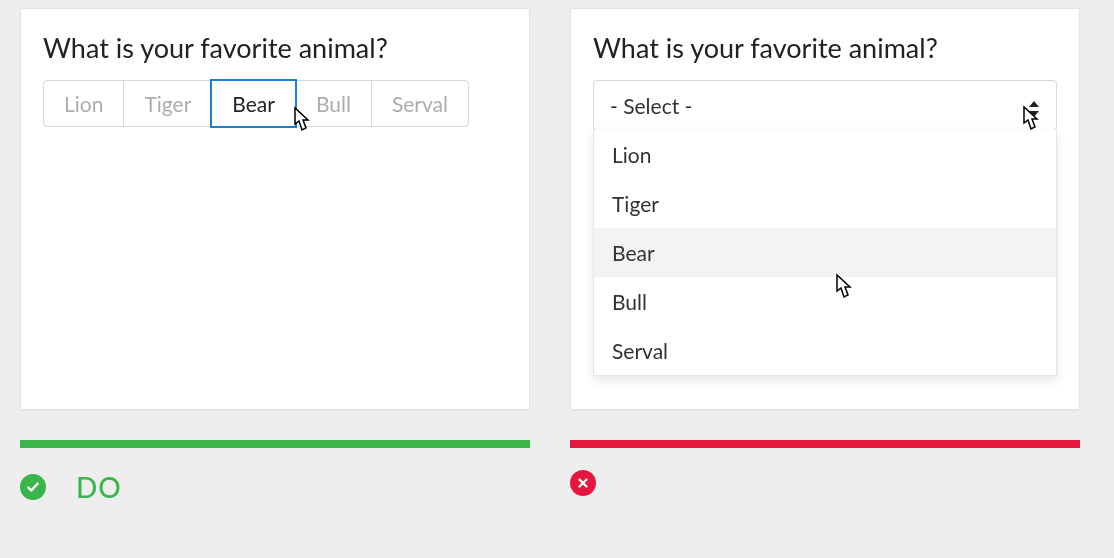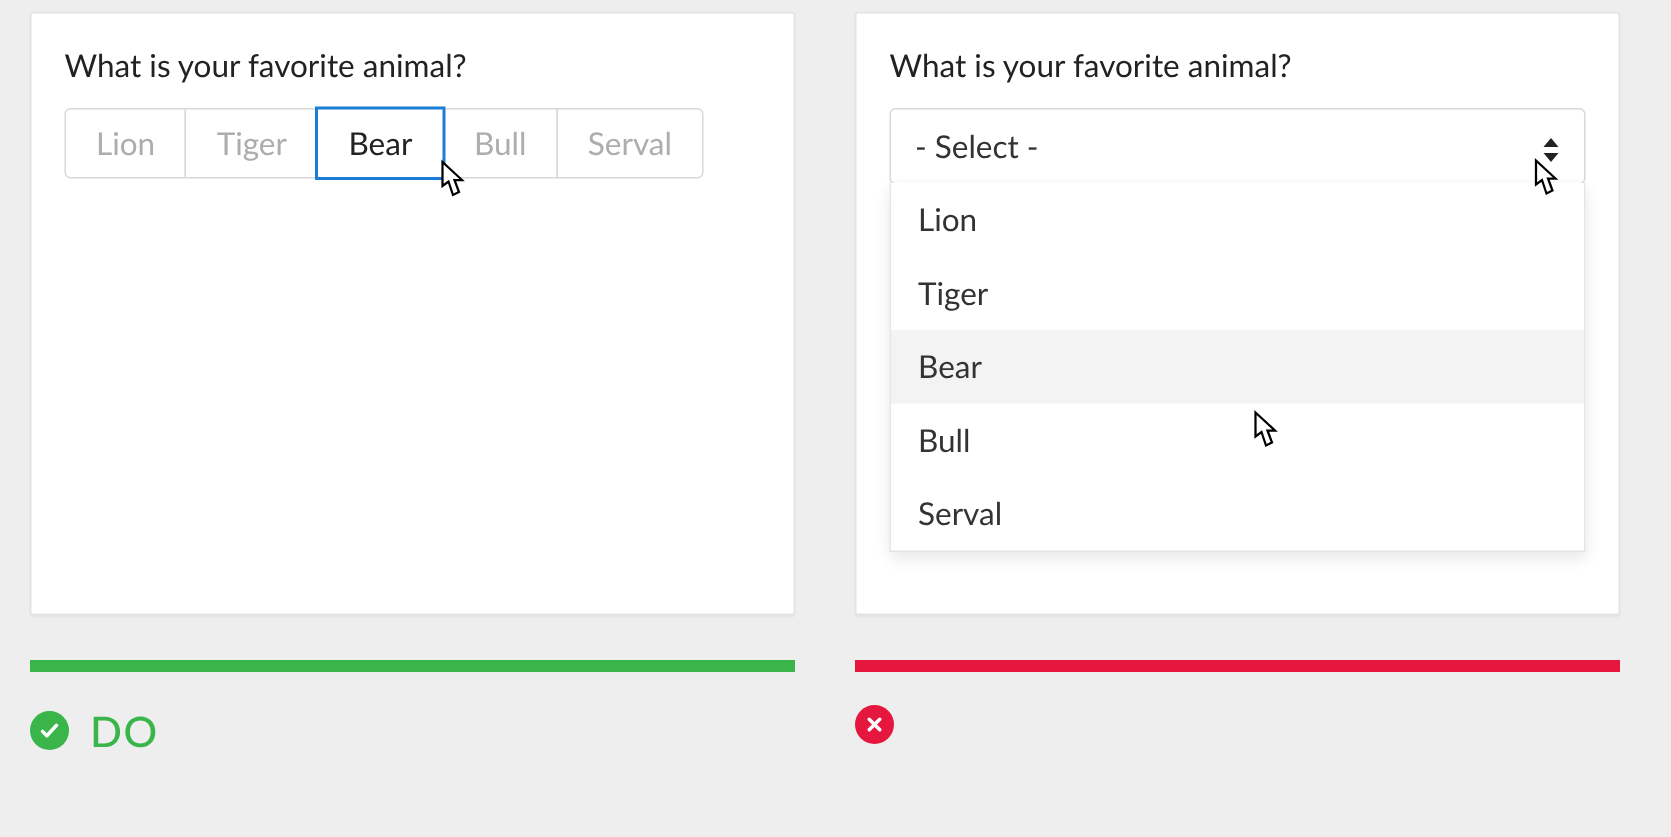--- a/index.html
+++ b/index.html
@@ -21,21 +21,21 @@
       background: #fff;
       border: 1px solid #e3e3e3;
       border-radius: 2px;
       box-shadow: 0 1px 2px rgba(0,0,0,0.05);
       padding: 22px 22px 20px 22px;
       height: 402px;
       position: relative;
       overflow: visible;
     }
     .question {
-      font-size: 21px;
+      font-size: 27px;
       font-weight: 400;
       color: #222;
       margin-bottom: 16px;
     }
     
     .btn-group {
       display: flex;
     }
     .seg-btn {
       border: 1px solid #d8d8d8;
@@ -109,21 +109,21 @@
     
     .bar {
       height: 8px;
       margin-top: 30px;
     }
     .bar-green { background: #39b54a; }
     .bar-red   { background: #e6173e; }
     .status {
       display: flex;
       align-items: center;
-      gap: 14px;
+      gap: 30px;
       margin-top: 22px;
       letter-spacing: 1px;
     }
     .status-label {
       font-size: 28px;
       font-weight: 500;
     }
     .status-do    { color: #39b54a; }
     .status-dont  { color: #e6173e; }
     .status-icon  { width: 26px; height: 26px; flex-shrink: 0; }

